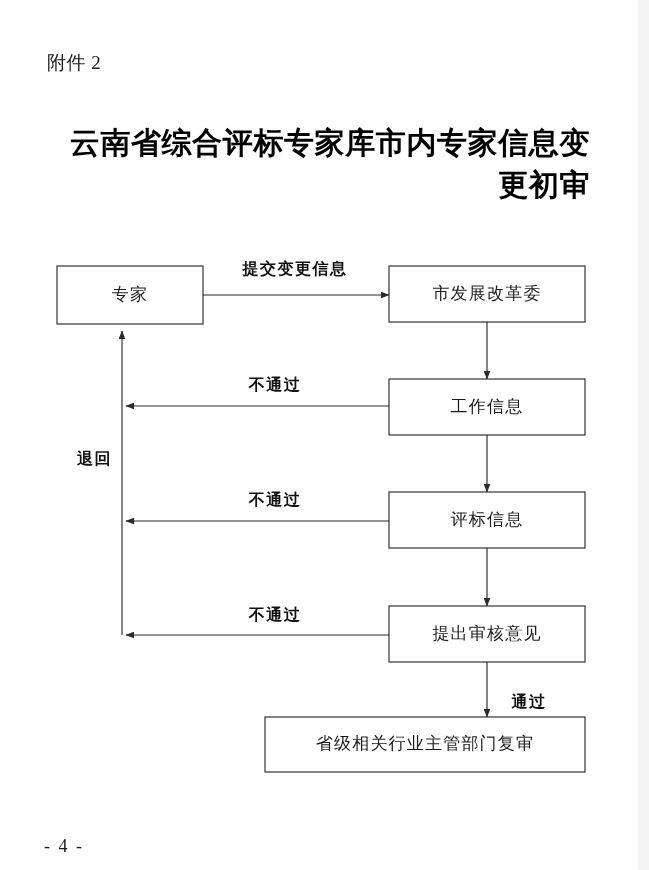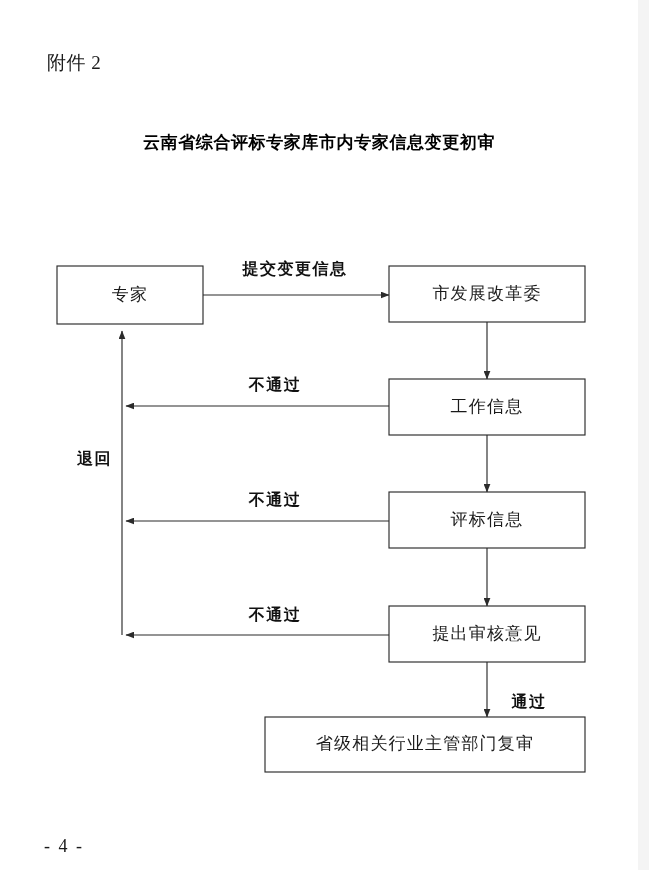--- a/index.html
+++ b/index.html
@@ -44,22 +44,22 @@
     letter-spacing: 0.5px;
     color: #1a1a1a;
     white-space: nowrap;
   }
 
   #doc-title {
     position: absolute;
     left: 48px;
     top: 122px;
     width: 542px;
-    text-align: center;
-    font-size: 17px;
+    text-align: right;
+    font-size: 30px;
     font-weight: bold;
     line-height: 42px;
     letter-spacing: 0.6px;
     color: #000000;
   }
   #doc-title .title-line-2 {
     display: block;
   }
 
   #flowchart-svg {

